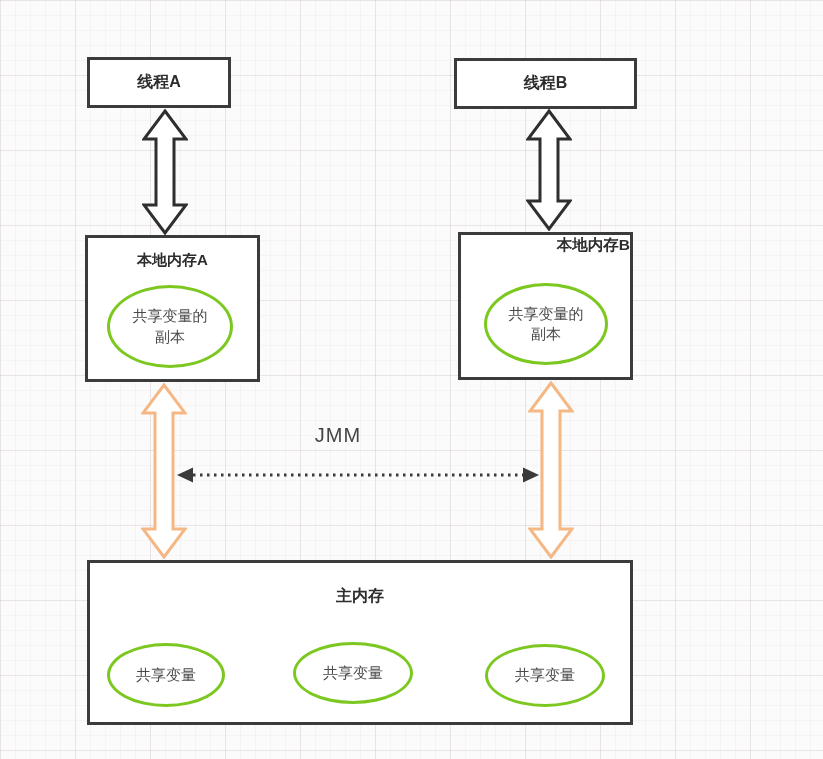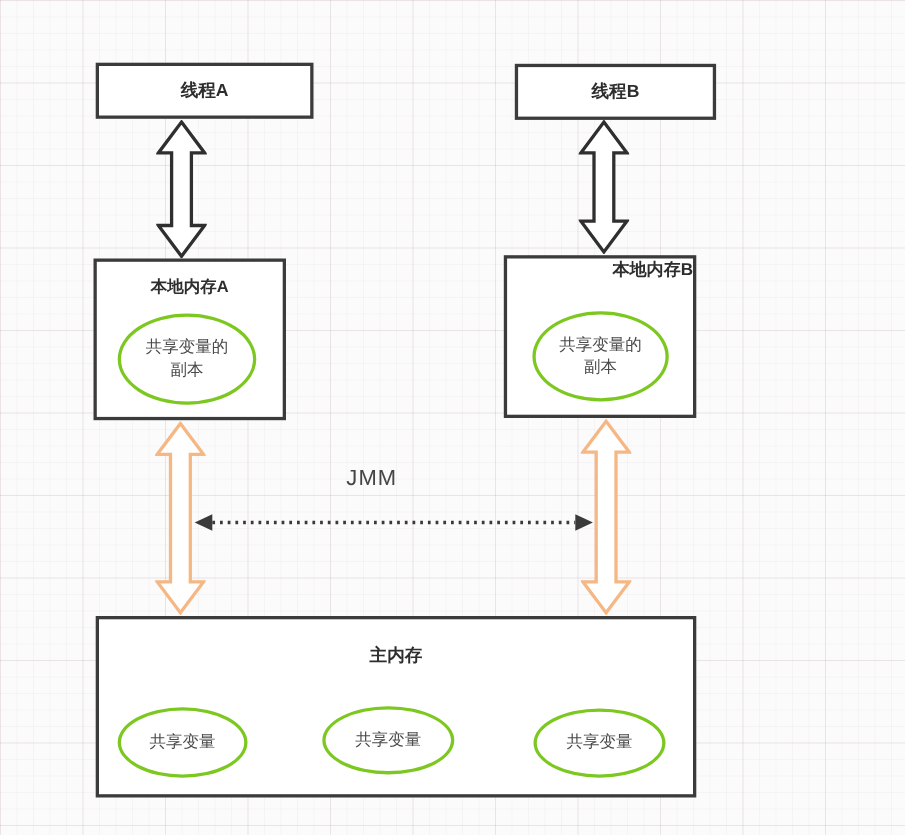--- a/index.html
+++ b/index.html
@@ -55,25 +55,25 @@
     font-size:20px;
     color:#454545;
     letter-spacing:1px;
   }
 </style>
 </head>
 <body>
 
 <div class="canvas">
 
-  <div class="box thread-box" style="left:87px;top:57px;width:198px;height:51px;">
+  <div class="box thread-box" style="left:87px;top:57px;width:144px;height:51px;">
     <span class="box-title">线程A</span>
   </div>
 
-  <div class="box thread-box" style="left:454px;top:58px;width:183px;height:51px;margin-left:14px;">
+  <div class="box thread-box" style="left:454px;top:58px;width:183px;height:51px;">
     <span class="box-title">线程B</span>
   </div>
 
   <svg class="arrow-svg" style="left:142px;top:109px;" width="46" height="126" viewBox="0 0 46 126">
     <polygon points="23,2 44,30 32,30 32,96 44,96 23,124 2,96 14,96 14,30 2,30" fill="#ffffff" stroke="#2f2f2f" stroke-width="3" stroke-linejoin="miter"></polygon>
   </svg>
 
   <svg class="arrow-svg" style="left:526px;top:109px;" width="46" height="122" viewBox="0 0 46 122">
     <polygon points="23,2 44,30 32,30 32,92 44,92 23,120 2,92 14,92 14,30 2,30" fill="#ffffff" stroke="#2f2f2f" stroke-width="3" stroke-linejoin="miter"></polygon>
   </svg>

